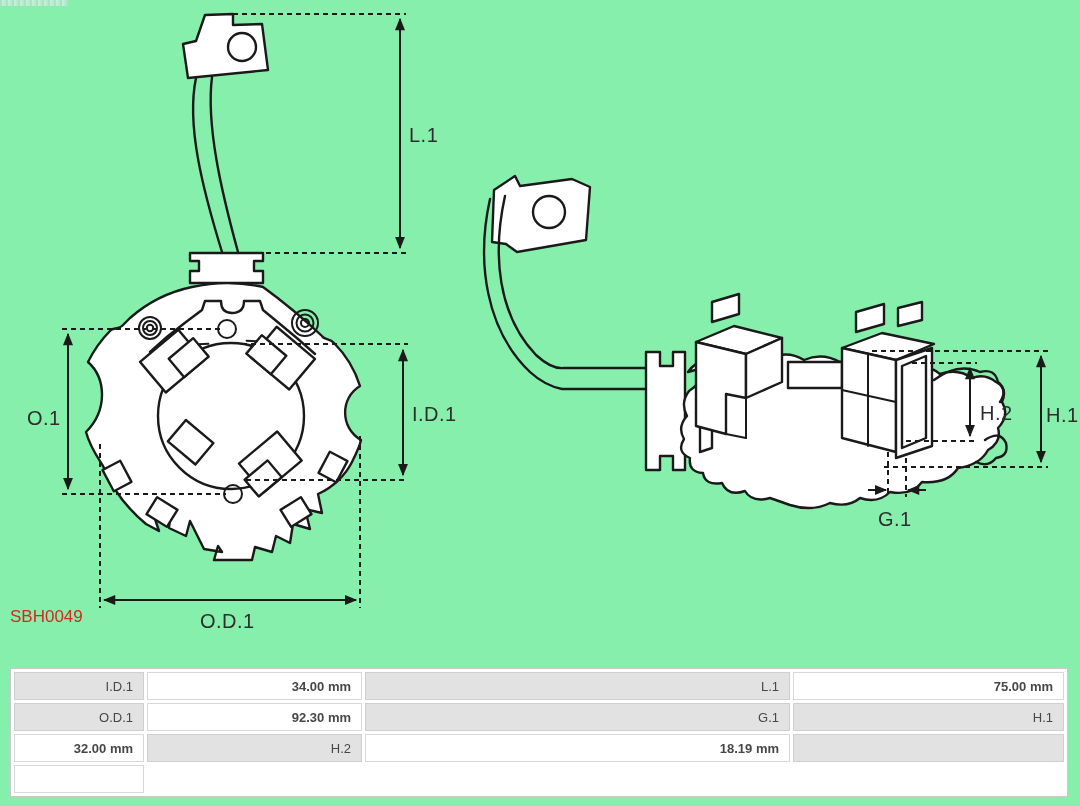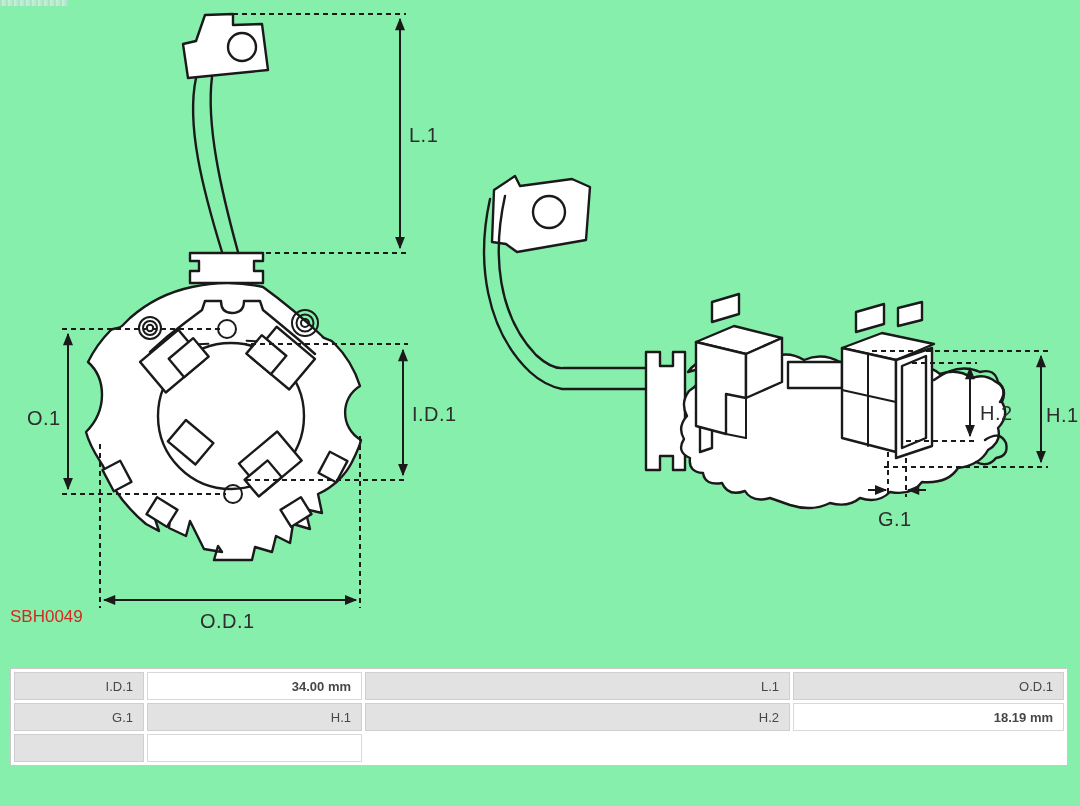--- a/index.html
+++ b/index.html
@@ -225,25 +225,28 @@
       </g>
     </g>
   </svg>
 
   <div class="part-code">SBH0049</div>
 
   <div class="spec-table">
     <div class="cell lab">I.D.1</div>
     <div class="cell val">34.00 mm</div>
     <div class="cell lab">L.1</div>
+    <div class="cell val">75.00 mm</div>
 
     <div class="cell lab">O.D.1</div>
+    <div class="cell val">92.30 mm</div>
     <div class="cell lab">G.1</div>
 
     <div class="cell lab">H.1</div>
+    <div class="cell val">32.00 mm</div>
 
     <div class="cell lab">H.2</div>
     <div class="cell val">18.19 mm</div>
     <div class="cell lab"></div>
     <div class="cell val"></div>
   </div>
 
 </div>
 
 </body></html>

